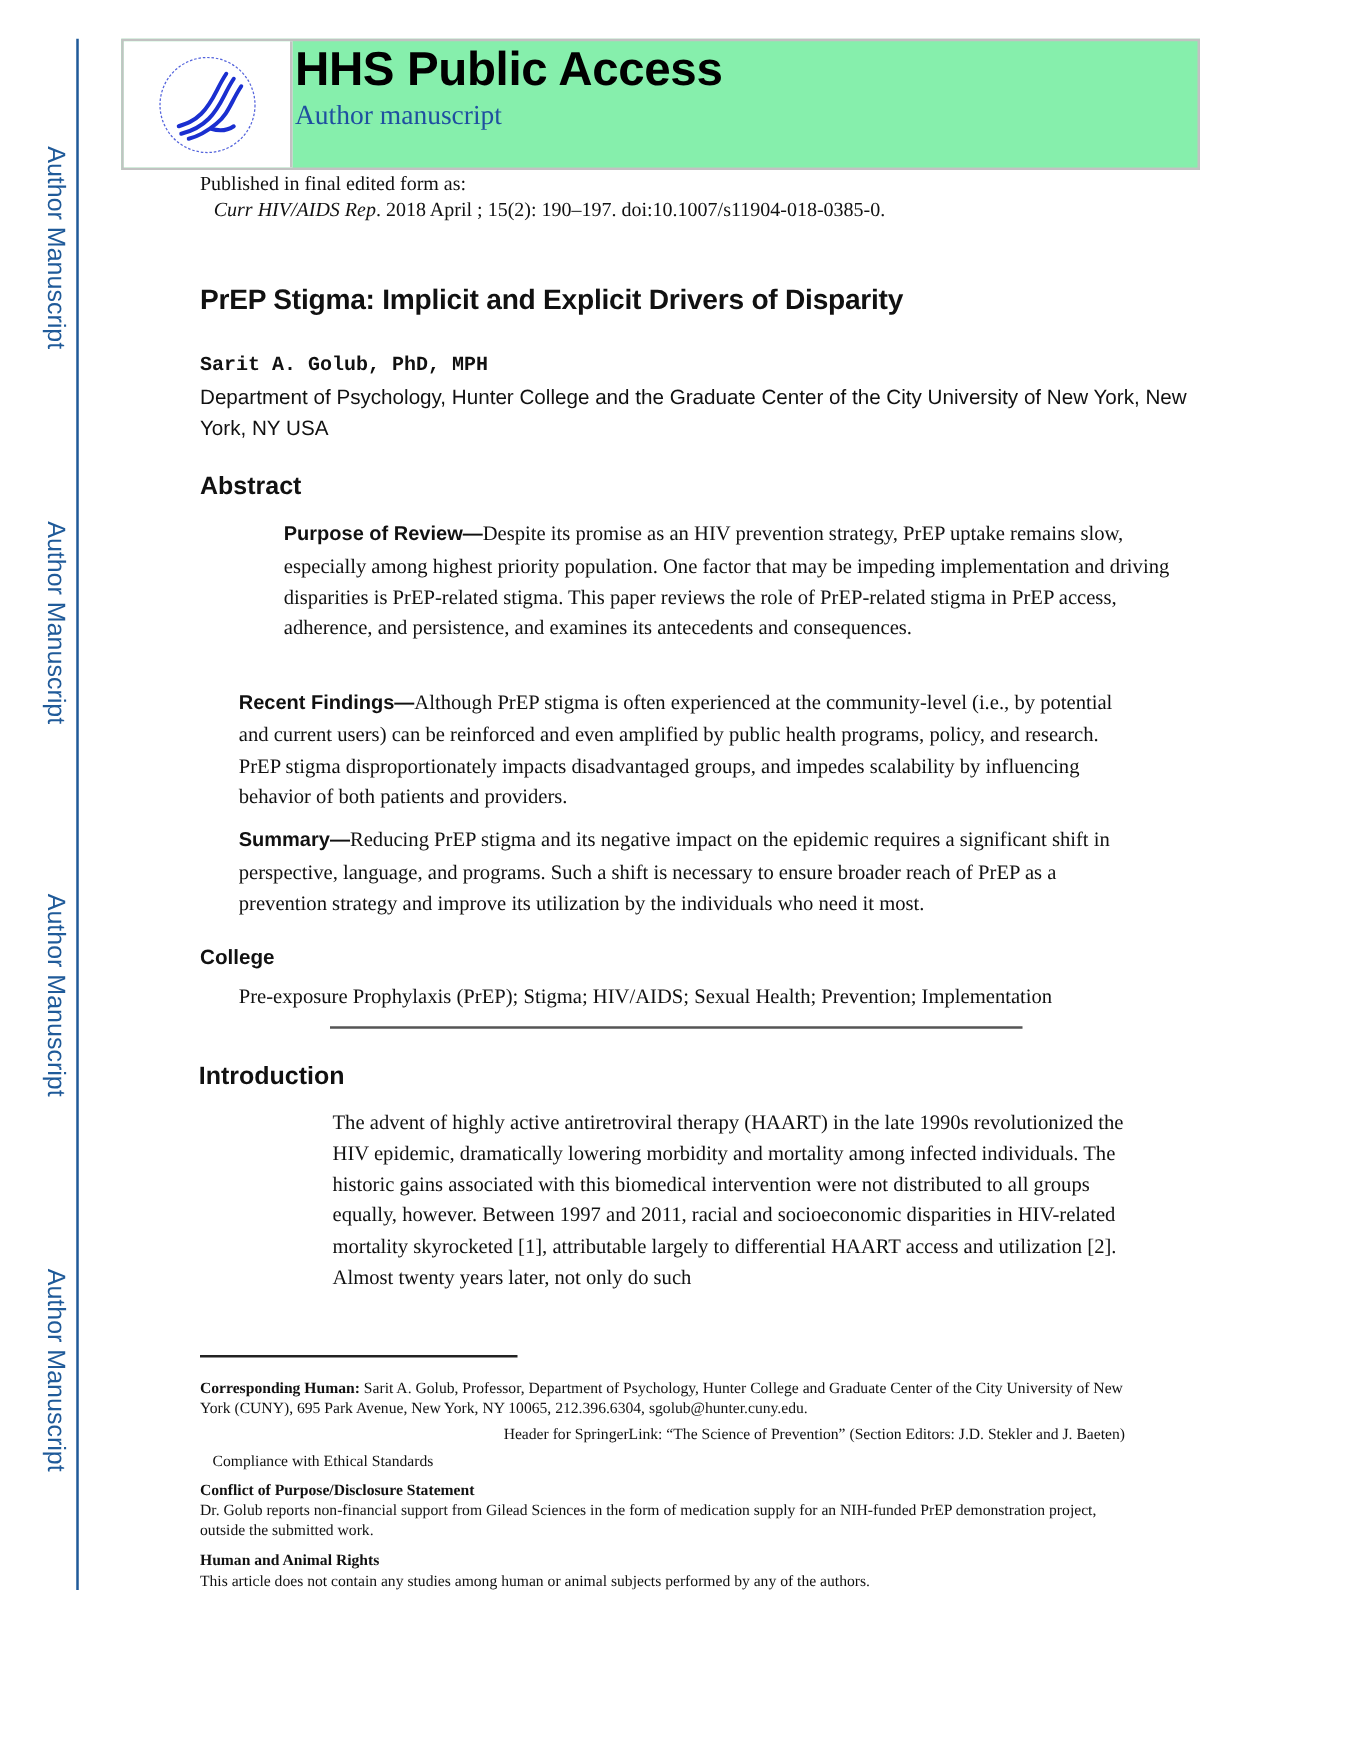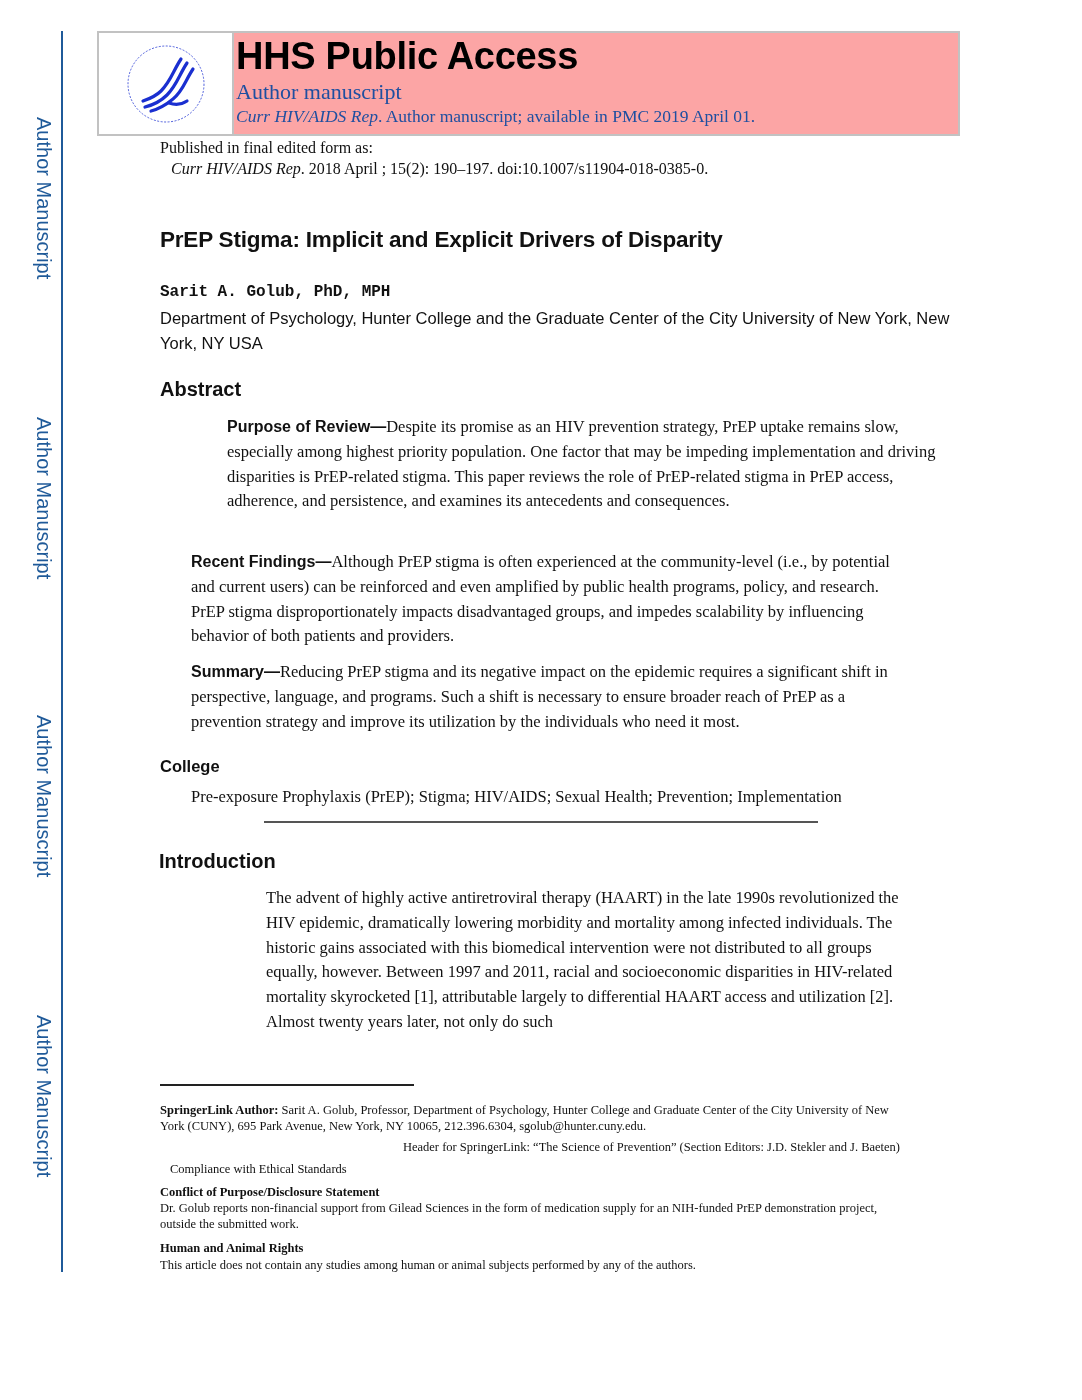--- a/index.html
+++ b/index.html
@@ -9,21 +9,21 @@
   
   .margin-rule { position: absolute; left: 61px; top: 31px; width: 2px; height: 1241px; background: #1f5a99; }
   .side-label { position: absolute; left: 33px; width: 22px; height: 176px; }
   .side-label span {
     position: absolute; left: 0; top: 0; white-space: nowrap;
     transform-origin: 0 0; transform: translate(22px, 0) rotate(90deg);
     font-family: "Liberation Sans", "DejaVu Sans", sans-serif; font-size: 20px; color: #1f5a99;
   }
 
   
-  .hhs-header { position: absolute; left: 97px; top: 31px; width: 859px; height: 101px; border: 2px solid #c2c2c2; background: #fca5a5; box-sizing: content-box; }
+  .hhs-header { position: absolute; left: 97px; top: 31px; width: 859px; height: 101px; border: 2px solid #c2c2c2; background: #86efac; box-sizing: content-box; }
   .hhs-logo { position: absolute; left: 0; top: 0; width: 133px; height: 101px; background: #ffffff; border-right: 2px solid #c2c2c2; }
   .hhs-logo svg { position: absolute; left: 12px; top: 8px; }
   .hhs-title { position: absolute; left: 137px; top: 2px; font-family: "Liberation Sans", "DejaVu Sans", sans-serif; font-weight: bold; font-size: 38px; color: #000; letter-spacing: -0.3px; }
   .hhs-sub { position: absolute; left: 137px; top: 46px; font-family: "Liberation Serif", "DejaVu Serif", serif; font-size: 22px; color: #1f4fa0; }
   .hhs-avail { position: absolute; left: 137px; top: 73px; font-family: "Liberation Serif", "DejaVu Serif", serif; font-size: 17.5px; color: #1f4fa0; }
   .hhs-avail i { font-style: italic; }
 
   .pub-label { position: absolute; left: 160px; top: 139px; font-size: 16px; }
   .pub-cite { position: absolute; left: 171px; top: 160px; font-size: 16px; }
   .pub-cite i { font-style: italic; }
@@ -69,21 +69,20 @@
       <g fill="none" stroke="#1a2fd0" stroke-width="3.2" stroke-linecap="round">
         <path d="M70 18 C62 30, 60 40, 50 50 C44 56, 38 58, 32 60"></path>
         <path d="M76 22 C68 34, 66 44, 56 54 C50 60, 42 64, 34 66"></path>
         <path d="M82 28 C74 40, 72 50, 62 58 C56 63, 48 68, 40 70"></path>
         <path d="M58 62 C64 64, 70 64, 76 60"></path>
       </g>
     </svg>
   </div>
   <div class="hhs-title">HHS Public Access</div>
   <div class="hhs-sub">Author manuscript</div>
-  <div class="hhs-avail"><i>Curr HIV/AIDS Rep</i><span>. Author manuscript; available in PMC 2019 April 01.</span></div>
 </div>
 
 <div class="pub-label serif">Published in final edited form as:</div>
 <div class="pub-cite serif"><i>Curr HIV/AIDS Rep</i><span>. 2018 April ; 15(2): 190–197. doi:10.1007/s11904-018-0385-0.</span></div>
 
 <div class="title">PrEP Stigma: Implicit and Explicit Drivers of Disparity</div>
 <div class="author">Sarit A. Golub, PhD, MPH</div>
 <div class="affil">Department of Psychology, Hunter College and the Graduate Center of the City University of New York, New York, NY USA</div>
 
 <div class="h2" style="left:160px; top:378px;">Abstract</div>
@@ -99,19 +98,19 @@
 </div>
 
 <div class="h3" style="left:160px; top:757px;">College</div>
 <div class="kw">Pre-exposure Prophylaxis (PrEP); Stigma; HIV/AIDS; Sexual Health; Prevention; Implementation</div>
 <div class="kw-rule"></div>
 
 <div class="h2" style="left:159px; top:850px;">Introduction</div>
 <div class="para" style="left:266px; top:886px; width:660px;">The advent of highly active antiretroviral therapy (HAART) in the late 1990s revolutionized the HIV epidemic, dramatically lowering morbidity and mortality among infected individuals. The historic gains associated with this biomedical intervention were not distributed to all groups equally, however. Between 1997 and 2011, racial and socioeconomic disparities in HIV-related mortality skyrocketed [1], attributable largely to differential HAART access and utilization [2]. Almost twenty years later, not only do such</div>
 
 <div class="fn-rule"></div>
-<div class="fn" style="top:1102px;"><b>SpringerLink Author:</b><span> Sarit A. Golub, Professor, Department of Psychology, Hunter College and Graduate Center of the City University of New York (CUNY), 695 Park Avenue, New York, NY 10065, 212.396.6304, sgolub@hunter.cuny.edu.</span></div>
+<div class="fn" style="top:1102px;"><b>Corresponding Human:</b><span> Sarit A. Golub, Professor, Department of Psychology, Hunter College and Graduate Center of the City University of New York (CUNY), 695 Park Avenue, New York, NY 10065, 212.396.6304, sgolub@hunter.cuny.edu.</span></div>
 <div class="fn" style="top:1139px;text-align:right;">Header for SpringerLink: “The Science of Prevention” (Section Editors: J.D. Stekler and J. Baeten)</div>
 <div class="fn" style="top:1161px;margin-left:10px;">Compliance with Ethical Standards</div>
 <div class="fn" style="top:1184px;"><b>Conflict of Purpose/Disclosure Statement</b></div>
 <div class="fn" style="top:1200px;">Dr. Golub reports non-financial support from Gilead Sciences in the form of medication supply for an NIH-funded PrEP demonstration project, outside the submitted work.</div>
 <div class="fn" style="top:1240px;"><b>Human and Animal Rights</b></div>
 <div class="fn" style="top:1257px;">This article does not contain any studies among human or animal subjects performed by any of the authors.</div>
 
 </body></html>

